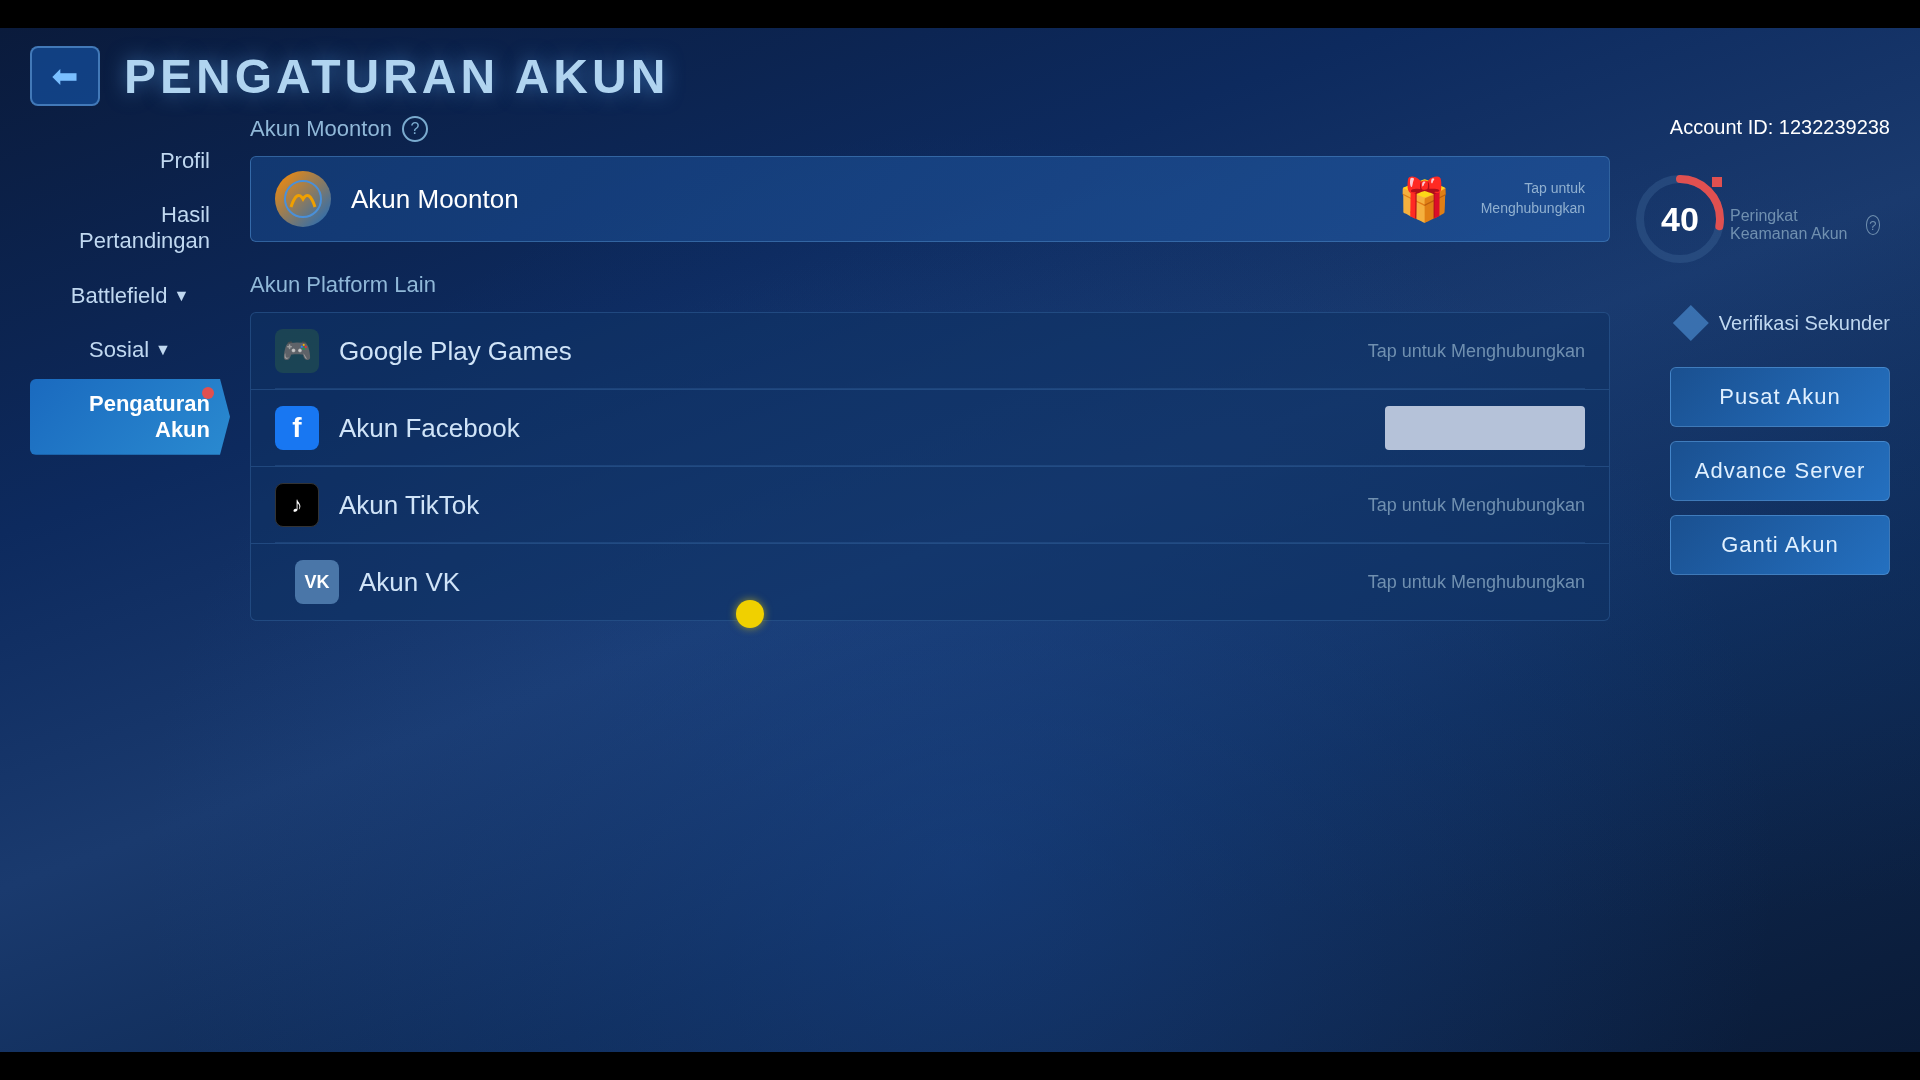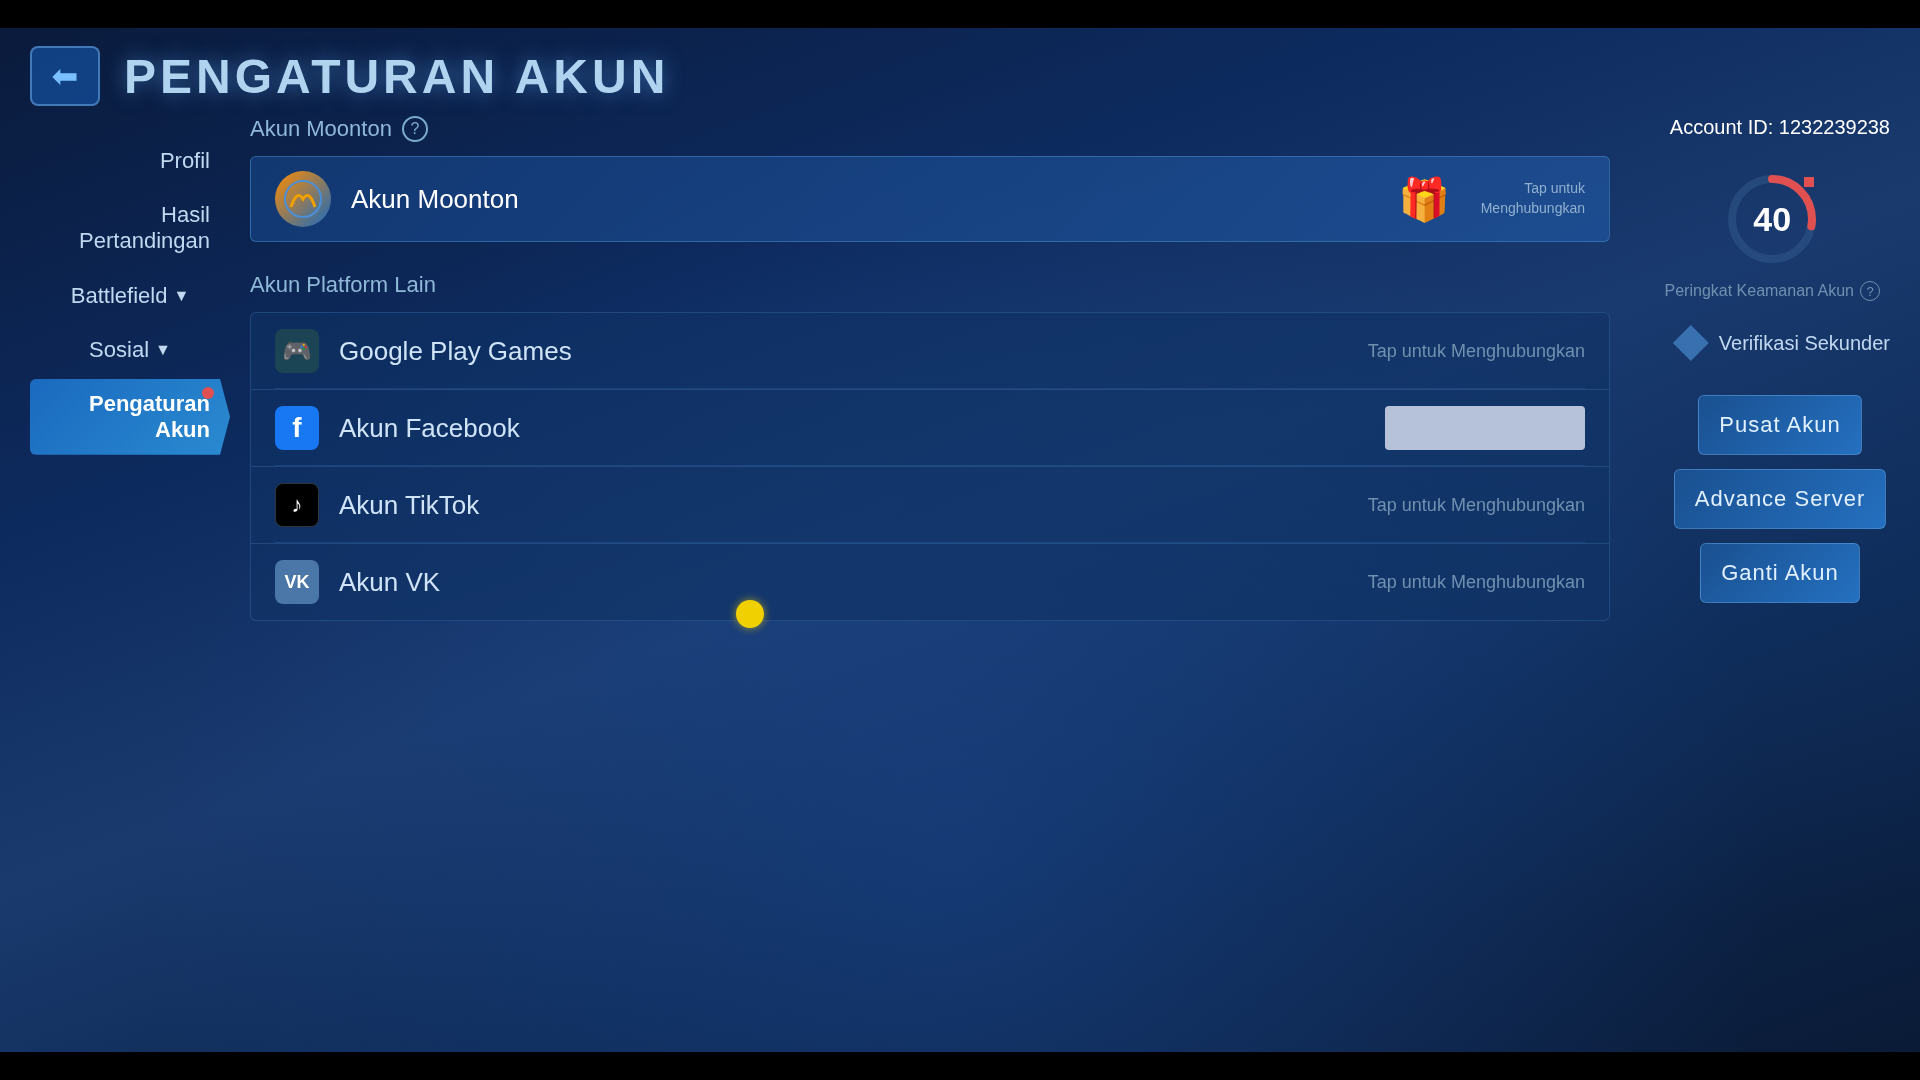--- a/index.html
+++ b/index.html
@@ -316,22 +316,21 @@
       white-space: nowrap;
     }
 
     .account-id span {
       color: #fff;
     }
 
     
     .security-ring-container {
       display: flex;
-      flex-direction: column;
-      align-items: center;
+      flex-direction: row;
       margin-bottom: 24px;
       align-self: flex-end;
       margin-right: 10px;
     }
 
     .security-ring {
       width: 100px;
       height: 100px;
       position: relative;
       margin-bottom: 12px;
@@ -387,21 +386,21 @@
       font-size: 13px;
       color: #7090b0;
       cursor: pointer;
     }
 
     
     .verif-secondary {
       display: flex;
       align-items: center;
       gap: 10px;
-      margin-bottom: 34px;
+      margin-bottom: 26px;
       align-self: flex-end;
       cursor: pointer;
     }
 
     .diamond-icon {
       width: 36px;
       height: 36px;
       background: rgba(80, 150, 220, 0.6);
       clip-path: polygon(50% 0%, 100% 50%, 50% 100%, 0% 50%);
       display: flex;
@@ -414,21 +413,20 @@
       color: #c0d8f0;
     }
 
     
     .right-buttons {
       display: flex;
       flex-direction: column;
       gap: 14px;
       align-self: flex-end;
       width: 220px;
-      align-items: center;
     }
 
     .action-btn {
       background: linear-gradient(135deg, #1a5090 0%, #2470c0 100%);
       border: 1px solid rgba(100, 160, 220, 0.5);
       border-radius: 6px;
       padding: 16px 20px;
       font-size: 22px;
       color: #e0f0ff;
       text-align: center;
@@ -526,21 +524,21 @@
           <div class="connect-input"></div>
         </div>
 
         <div class="platform-item">
           <div class="platform-icon tiktok" style="font-size:22px;">♪</div>
           <span class="platform-name">Akun TikTok</span>
           <span class="tap-connect">Tap untuk Menghubungkan</span>
         </div>
 
         <div class="platform-item">
-          <div class="platform-icon vk" style="font-size:18px;font-weight:bold;">VK</div>
+          <div class="platform-icon vk" style="font-size:18px;font-weight:bold;margin-left:20px;">VK</div>
           <span class="platform-name">Akun VK</span>
           <span class="tap-connect">Tap untuk Menghubungkan</span>
         </div>
 
       </div>
     </div>
 
     <div class="right-panel">
 
       <div class="account-id">

